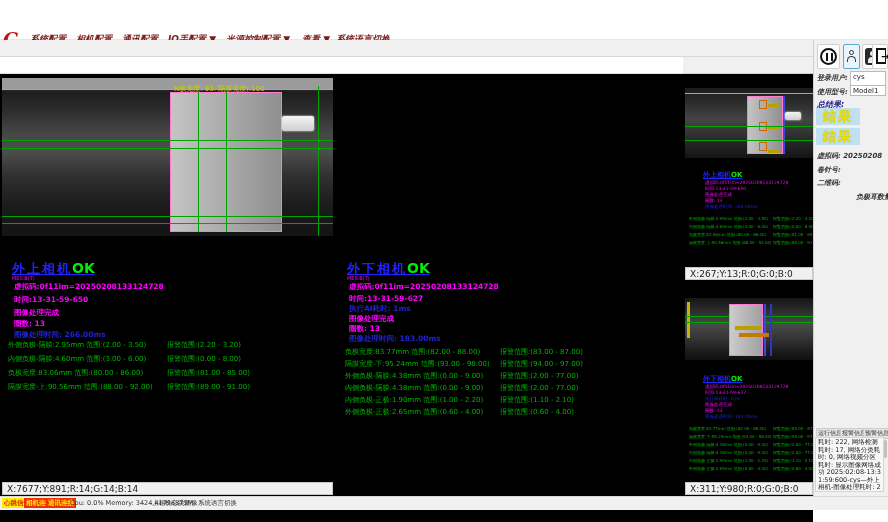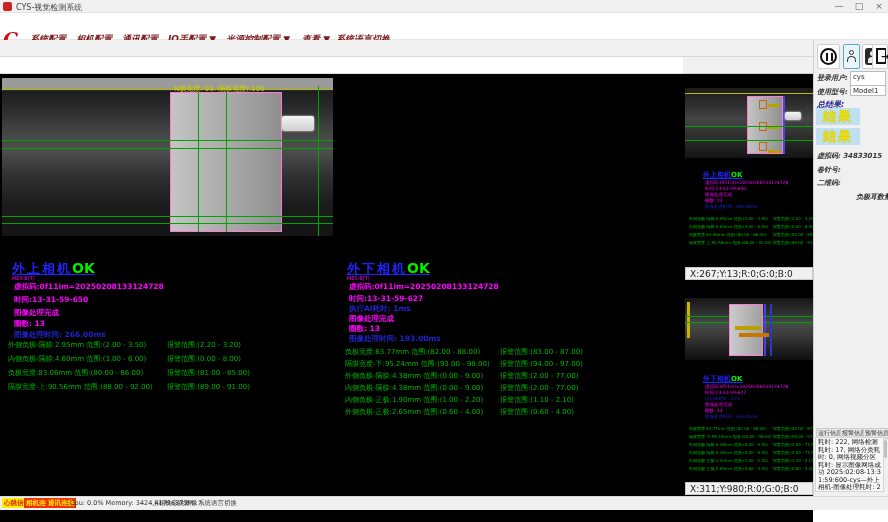--- a/index.html
+++ b/index.html
@@ -78,27 +78,20 @@
   .badge { position:absolute; top:498px; height:10px; font-size:6.5px; line-height:10px; padding:0 2px; font-weight:bold; white-space:nowrap; }
   .statustext { position:absolute; top:499px; font-size:6.5px; color:#333; white-space:nowrap; }
 
   .glow { position:absolute; border-radius:50%; background:radial-gradient(circle,#ffffff 0%,#ffd080 45%,rgba(255,120,0,0) 75%); }
 </style>
 </head>
 <body>
 
 <div id="app">
 
-  <div class="abs" id="titlebar">
-    <div class="abs" id="title-icon"></div>
-    <div class="abs" id="title-text">CYS-视觉检测系统</div>
-    <div class="abs winctl" style="left:832px;">—</div>
-    <div class="abs winctl" style="left:852px;">□</div>
-    <div class="abs winctl" style="left:872px;">×</div>
-  </div>
 
   <div class="abs" id="menubar">
     <div class="abs" id="logo">C</div>
     <div class="abs menu-item" style="left:30px;">系统配置</div>
     <div class="abs menu-item" style="left:76px;">相机配置</div>
     <div class="abs menu-item" style="left:122px;">通讯配置</div>
     <div class="abs menu-item" style="left:168px;">IO手配置 ▼</div>
     <div class="abs menu-item" style="left:226px;">光源控制配置 ▼</div>
     <div class="abs menu-item" style="left:302px;">查看 ▼</div>
     <div class="abs menu-item" style="left:336px;">系统语言切换</div>
@@ -159,20 +152,21 @@
 
       <div class="meas" style="left:6px;  top:266px;">外侧负极-隔膜:2.95mm 范围:(2.00 - 3.50)</div>
       <div class="meas" style="left:165px; top:266px;">报警范围:(2.20 - 3.20)</div>
       <div class="meas" style="left:6px;  top:280px;">内侧负极-隔膜:4.60mm 范围:(3.00 - 6.00)</div>
       <div class="meas" style="left:165px; top:280px;">报警范围:(0.00 - 8.00)</div>
       <div class="meas" style="left:6px;  top:294px;">负极宽度:83.06mm 范围:(80.00 - 86.00)</div>
       <div class="meas" style="left:165px; top:294px;">报警范围:(81.00 - 85.00)</div>
       <div class="meas" style="left:6px;  top:308px;">隔膜宽度-上:90.56mm 范围:(88.00 - 92.00)</div>
       <div class="meas" style="left:165px; top:308px;">报警范围:(89.00 - 91.00)</div>
 
+      <div class="coordbar" style="left:0; top:408px; width:331px; height:13px;">X:7677;Y:891;R:14;G:14;B:14</div>
     </div>
 
     <div class="view" style="left:337px; top:0; width:345px; height:422px;">
 
       <div class="cam-title" style="left:10px; top:186px;">
         <span>外下相机</span><span class="cam-ok">OK</span>
       </div>
       <div class="mes" style="left:10px; top:201px;">MES:B(T)</div>
       <div class="mag" style="left:12px; top:208px;">虚拟码:0f11im=20250208133124728</div>
       <div class="mag" style="left:12px; top:220px;">时间:13-31-59-627</div>
@@ -286,21 +280,21 @@
     <span class="door-arrow">→</span>
   </div>
 
   <div class="abs side-label" style="left:817px; top:73px;">登录用户:</div>
   <div class="abs side-input" style="left:850px; top:71px; width:36px; height:25px;">cys</div>
   <div class="abs side-label" style="left:817px; top:87px;">使用型号:</div>
   <div class="abs side-input" style="left:850px; top:85px; width:36px; height:11px;">Model1</div>
   <div class="abs side-label" style="left:817px; top:99px; color:#1a1a8c; font-size:8px;text-decoration:underline;">总结果:</div>
   <div class="result-box" style="top:108px;">结果</div>
   <div class="result-box" style="top:128px;">结果</div>
-  <div class="abs side-label" style="left:817px; top:151px;">虚拟码: 34833015</div>
+  <div class="abs side-label" style="left:817px; top:151px;">虚拟码: 20250208</div>
   <div class="abs side-label" style="left:817px; top:165px;">卷针号:</div>
   <div class="abs side-label" style="left:817px; top:178px;">二维码:</div>
   <div class="abs side-label" style="left:856px; top:192px;">负极耳数量:</div>
 
   <div class="info-tab" style="left:816px;">运行信息</div>
   <div class="info-tab" style="left:840px;">报警信息</div>
   <div class="info-tab" style="left:863px;">预警信息</div>
   <div class="abs" id="log-box">耗时: 222, 网络检测耗时: 17, 网络分类耗时: 0, 网络视频分区耗时: 显示图像网络成功 2025:02:08-13:31:59:600-cys—外上相机-图像处理耗时: 258.00ms</div>
   <div class="abs" id="log-scroll"></div>
 

